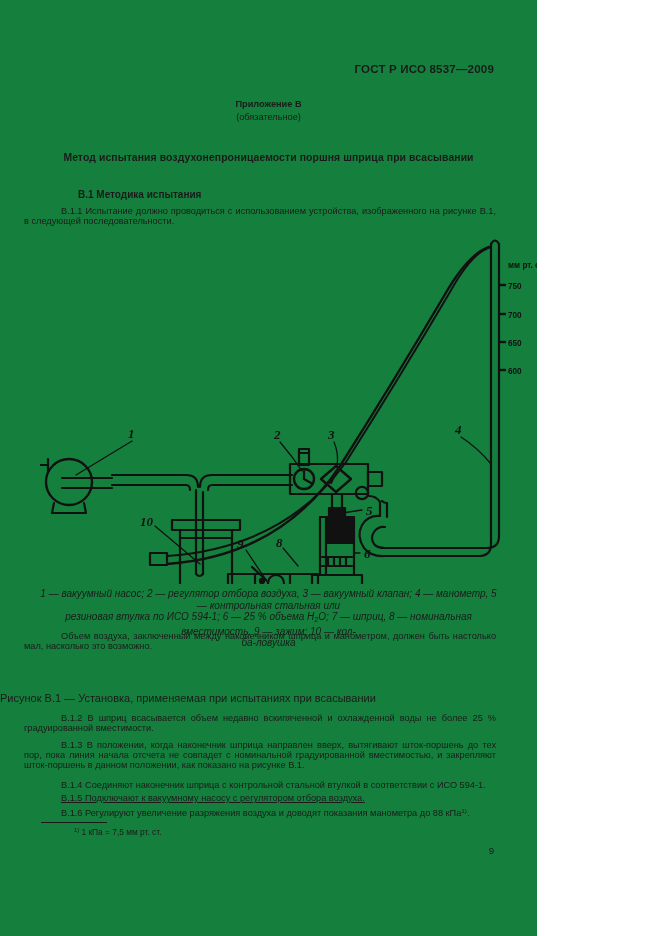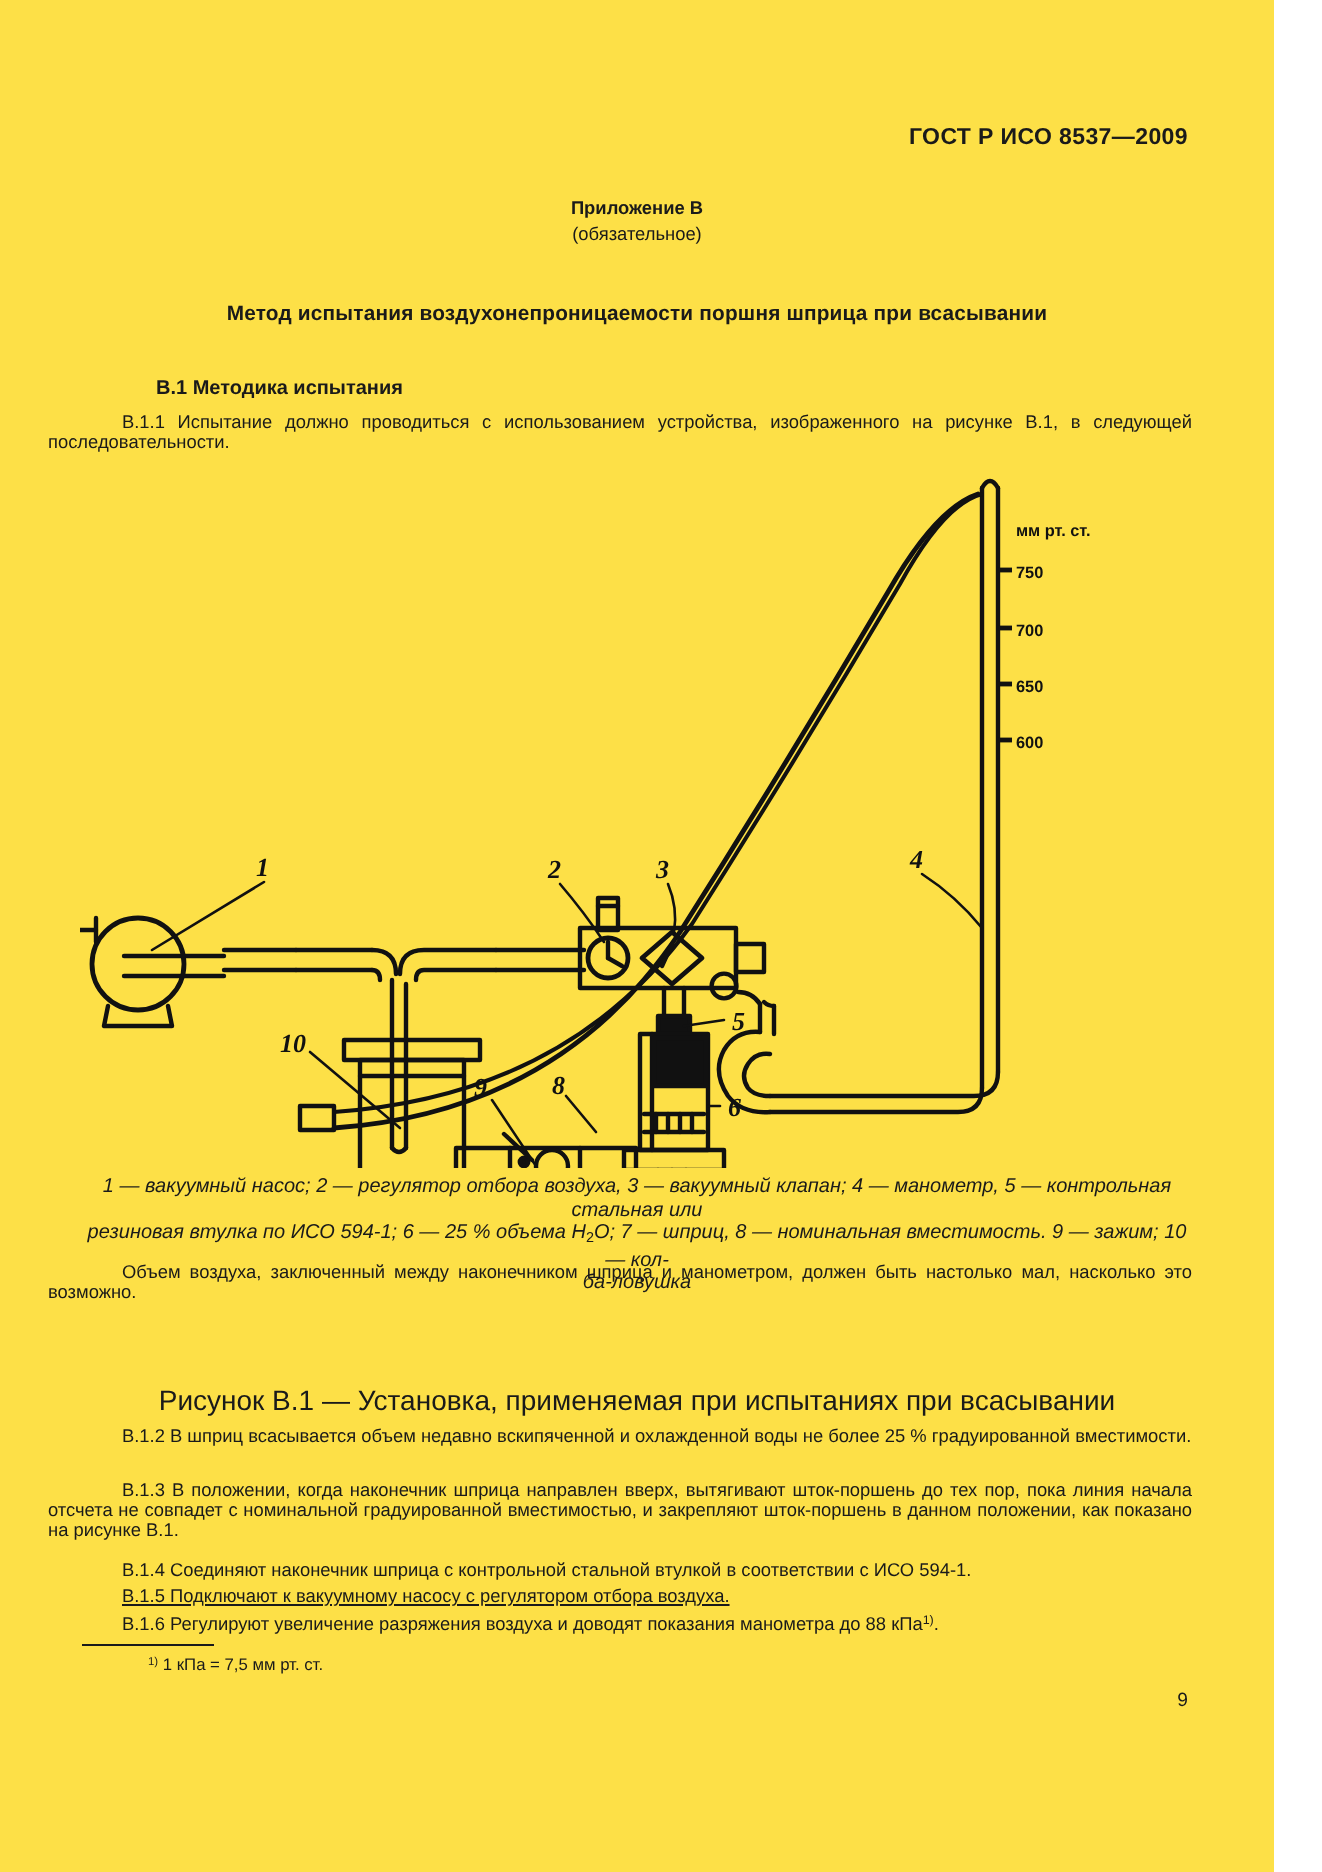--- a/index.html
+++ b/index.html
@@ -6,23 +6,23 @@
     margin: 0;
     padding: 0;
     background: #ffffff;
   }
   body {
     font-family: "Liberation Sans", sans-serif;
     color: #1a1a1a;
   }
   #page {
     position: relative;
-    width: 637px;
+    width: 537px;
     height: 936px;
-    background: #fde047;
+    background: #15803d;
     overflow: hidden;
   }
   .hdr {
     position: absolute;
     top: 63px;
     right: 43px;
     font-size: 11.5px;
     font-weight: bold;
     letter-spacing: 0.2px;
   }
@@ -86,22 +86,21 @@
     text-align: center;
   }
   .caption i { font-style: italic; }
   sub { font-size: 0.72em; vertical-align: -0.25em; }
   sup { font-size: 0.68em; vertical-align: 0.45em; }
 
   .figlabel {
     position: absolute;
     left: 0; right: 0;
     top: 692px;
-    text-align: center;
-    font-size: 14px;
+    font-size: 11px;
   }
   .fnrule {
     position: absolute;
     left: 41px;
     top: 822px;
     width: 66px;
     height: 0;
     border-top: 1px solid #1a1a1a;
   }
   .footnote {

